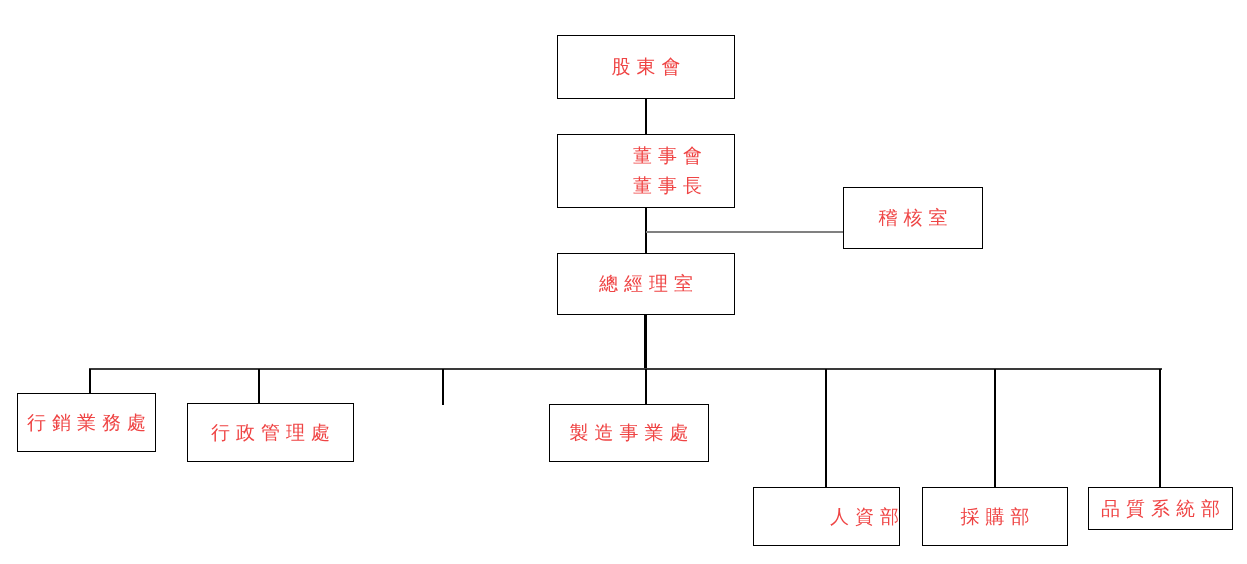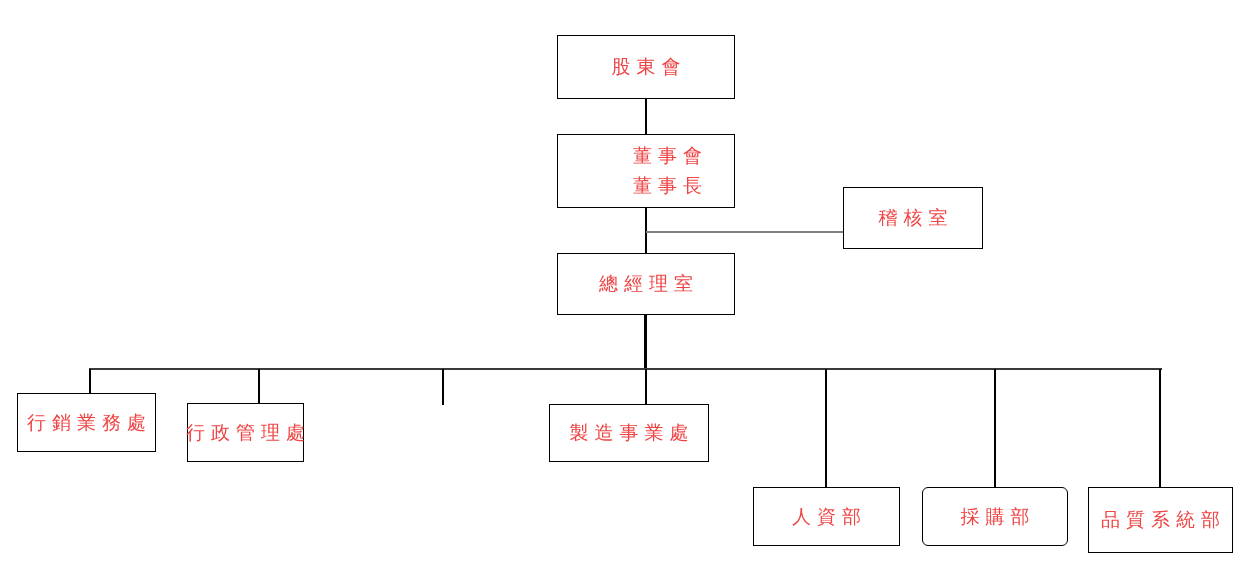--- a/index.html
+++ b/index.html
@@ -77,34 +77,34 @@
   </div>
 
   <div class="box" style="left:557px; top:253px; width:178px; height:62px;">
     <span class="lbl">總經理室</span>
   </div>
 
   <div class="box" style="left:17px; top:393px; width:139px; height:59px;">
     <span class="lbl">行銷業務處</span>
   </div>
 
-  <div class="box" style="left:187px; top:403px; width:117px; height:59px;">
+  <div class="box" style="left:187px; top:403px; width:167px; height:59px;">
     <span class="lbl">行政管理處</span>
   </div>
 
 
   <div class="box" style="left:549px; top:404px; width:160px; height:58px;">
     <span class="lbl">製造事業處</span>
   </div>
 
-  <div class="box" style="left:753px; top:487px; width:147px; height:59px;">
+  <div class="box" style="left:753px; top:487px; width:147px; height:59px;align-items:flex-end;">
     <span class="lbl">人資部</span>
   </div>
 
-  <div class="box" style="left:922px; top:487px; width:146px; height:59px;border-radius:6px;">
+  <div class="box" style="left:922px; top:487px; width:146px; height:59px;">
     <span class="lbl">採購部</span>
   </div>
 
-  <div class="box" style="left:1088px; top:487px; width:145px; height:66px;">
+  <div class="box" style="left:1088px; top:487px; width:145px; height:43px;">
     <span class="lbl">品質系統部</span>
   </div>
 
 </div>
 
 </body></html>

